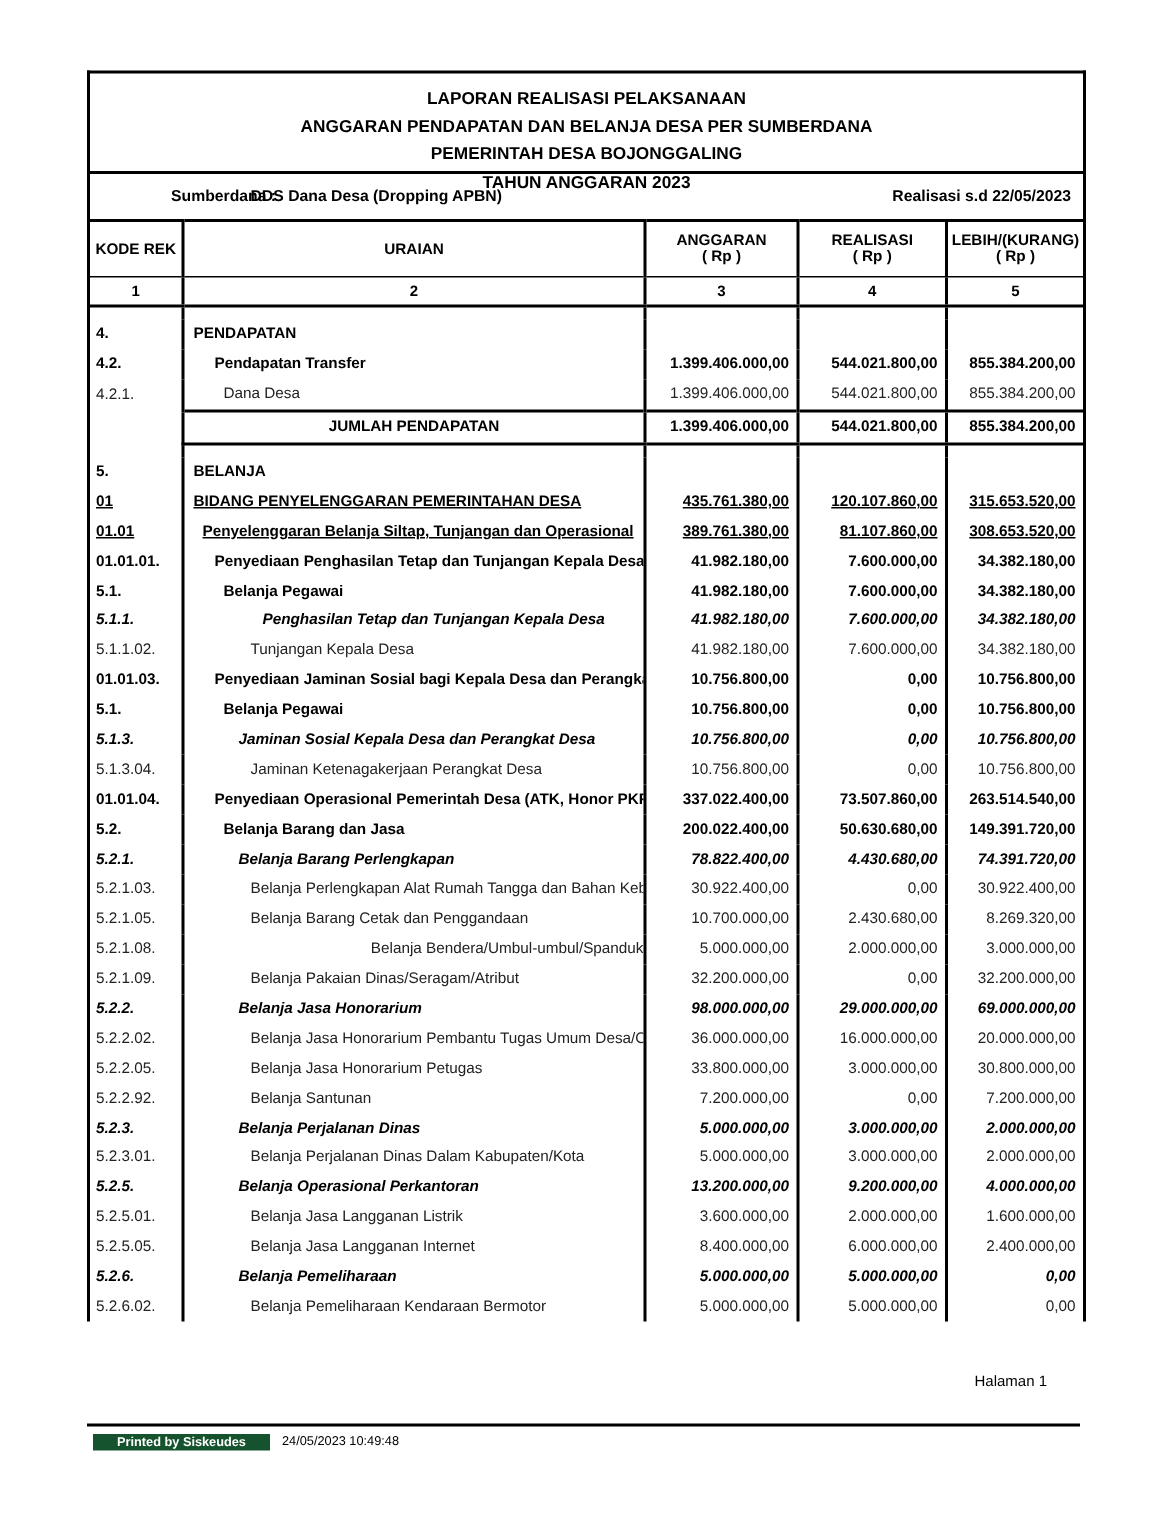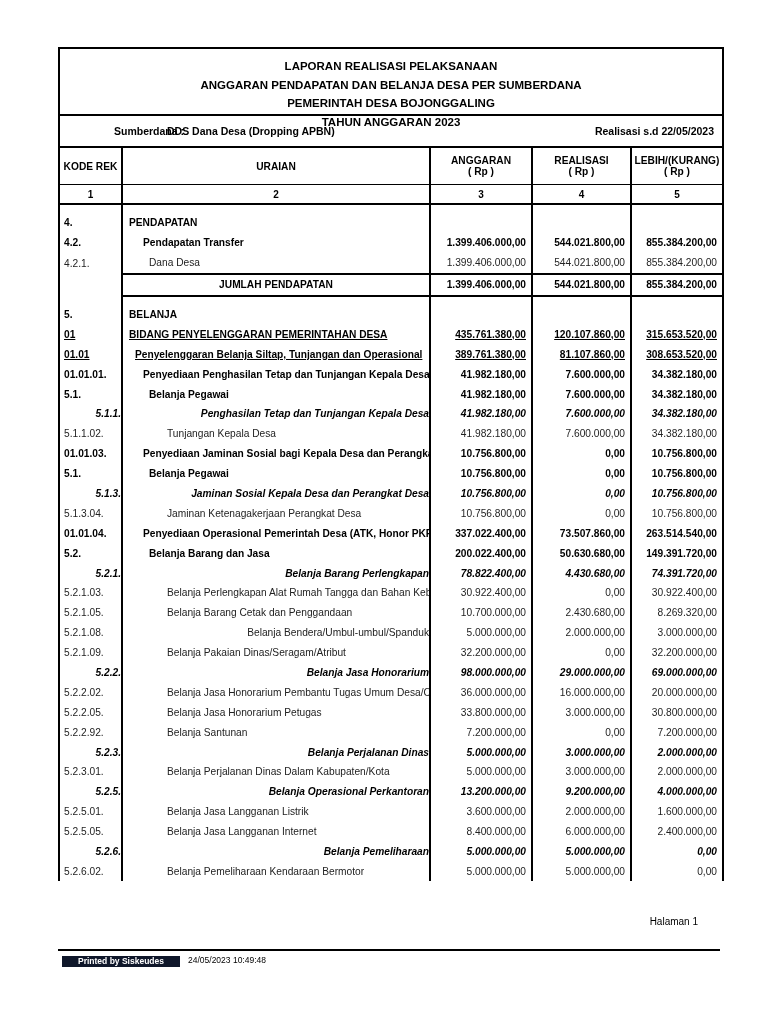--- a/index.html
+++ b/index.html
@@ -17,29 +17,29 @@
   thead th { border-top: 2px solid #000; font-weight: bold; text-align: center; vertical-align: middle; }
   thead tr.h1 th { height: 36px; }
   thead tr.h2 th { height: 18px; border-top: 1px solid #000; border-bottom: 2px solid #000; font-size: 10px; }
   .vline { border-left: 2px solid #000; }
   td { height: 19.9px; vertical-align: middle; white-space: nowrap; overflow: hidden; }
   td.code { padding-left: 4px; }
   td.desc { padding-left: 6px; }
   td.num { text-align: right; padding-right: 5px; }
   tr.spacer td { height: 8px; }
   .lv-bold td { font-weight: bold; }
-  .lv-ital td { font-weight: bold; font-style: italic; text-align: right; }
+  .lv-ital td { font-weight: bold; font-style: italic; }
   .lv-norm td { font-weight: normal; color: #222; }
   .lv-ul td { font-weight: bold; }
   .lv-ul td span { text-decoration: underline; }
   tr.total td { border-top: 2px solid #000; border-bottom: 2px solid #000; font-weight: bold; }
   tr.total td.code { border-top: none; border-bottom: none; }
   tr.total td.desc { text-align: center; padding-left: 0; }
   .footer-line { position: absolute; left: 58px; top: 949px; width: 662px; height: 2px; background: #000; }
-  .printed { position: absolute; left: 62px; top: 956px; width: 118px; height: 11px; background: #0f172a; color: #fff; font-size: 8.5px; font-weight: bold; text-align: center; line-height: 11px; }
+  .printed { position: absolute; left: 62px; top: 956px; width: 118px; height: 11px; background: #14532d; color: #fff; font-size: 8.5px; font-weight: bold; text-align: center; line-height: 11px; }
   .printed-date { position: absolute; left: 188px; top: 955px; font-size: 8.5px; }
   .page-no { position: absolute; right: 70px; top: 916px; font-size: 10px; }
 </style>
 </head>
 <body>
 
 <div class="frame">
   <div class="title-block">
     <div class="title-line">LAPORAN REALISASI PELAKSANAAN</div>
     <div class="title-line">ANGGARAN PENDAPATAN DAN BELANJA DESA PER SUMBERDANA</div>

